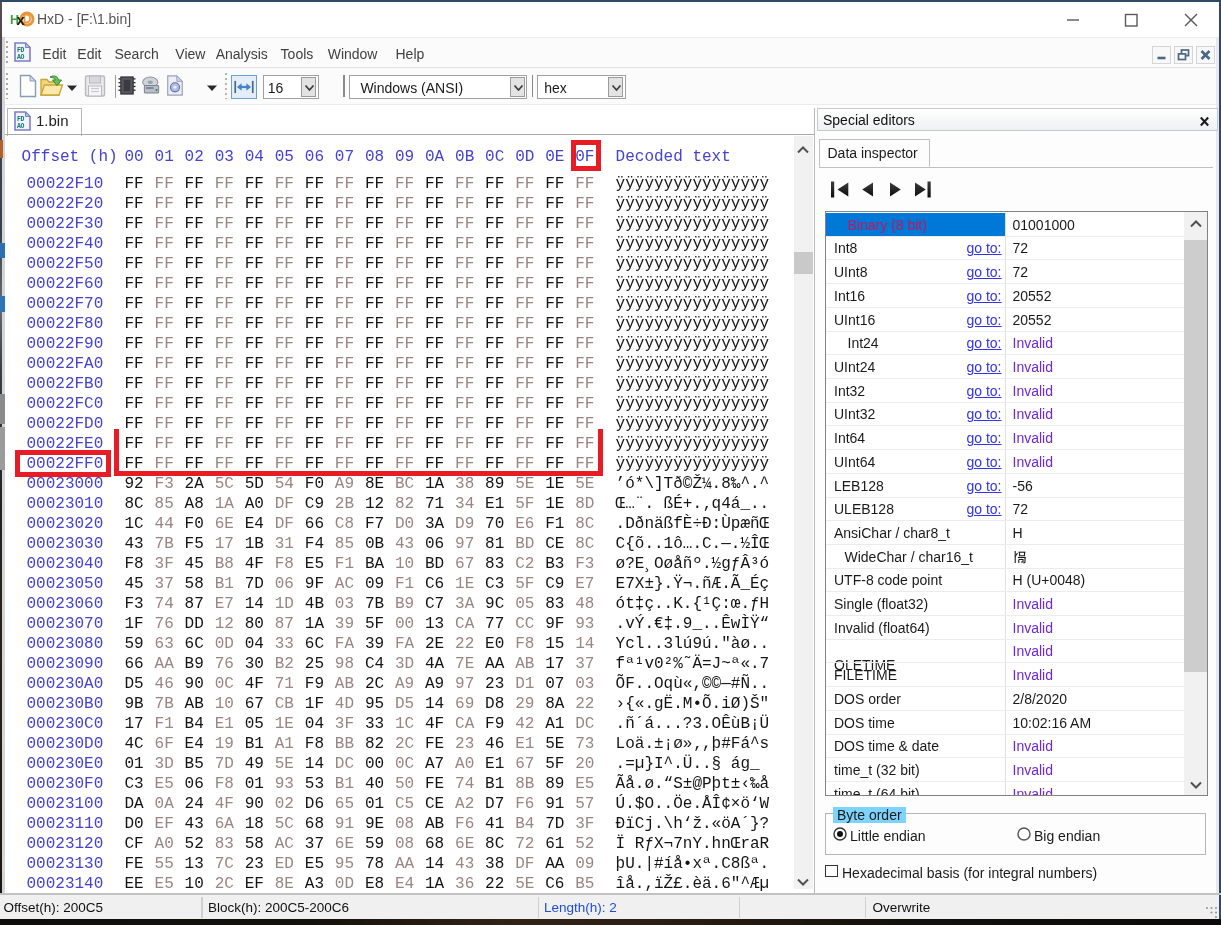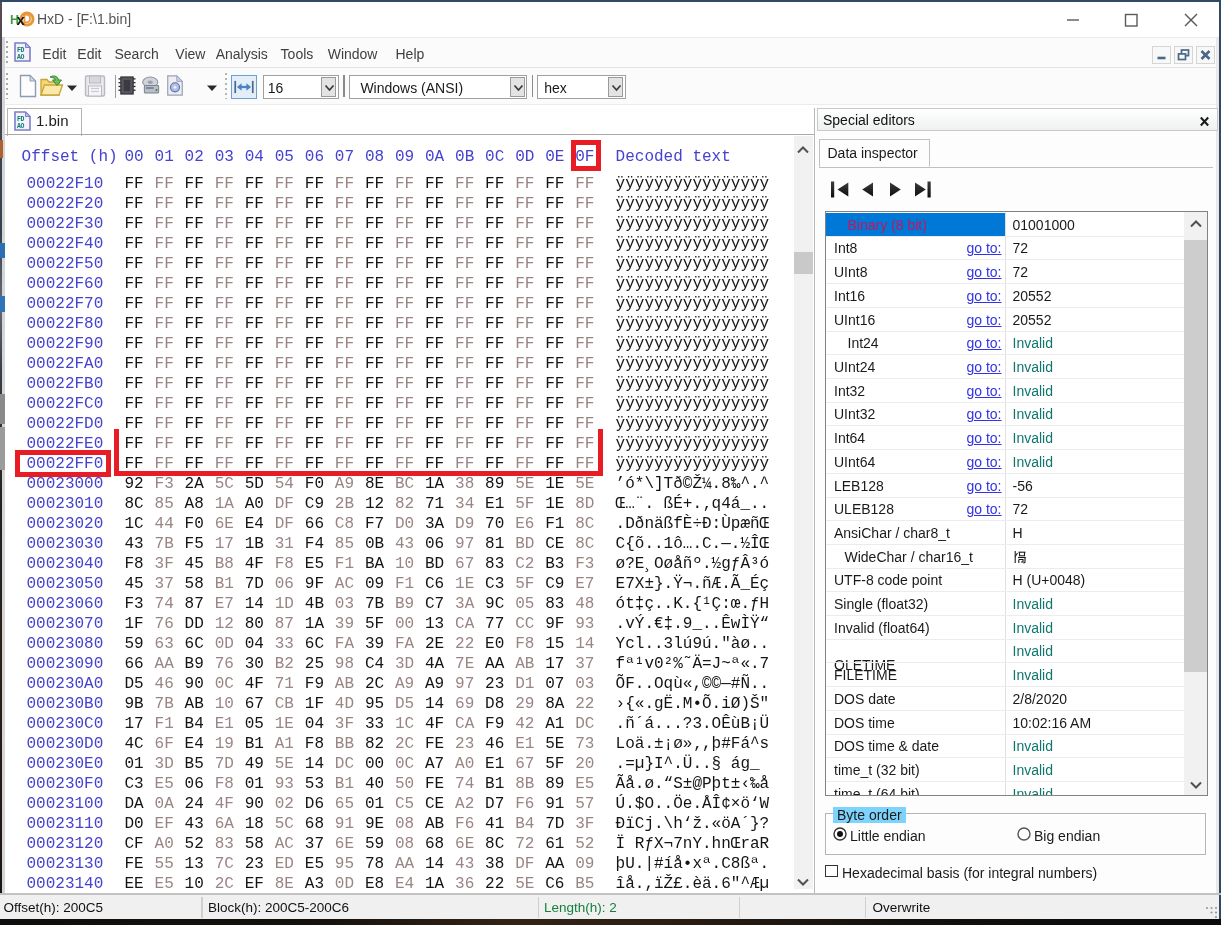--- a/index.html
+++ b/index.html
@@ -2,21 +2,21 @@
 <html><head><meta charset="utf-8"><style>
 *{margin:0;padding:0;box-sizing:border-box}
 html,body{font-family:"Liberation Sans",sans-serif;background:#fff}
 #app{position:relative;width:1221px;height:925px;overflow:hidden;background:#fff;font-family:"Liberation Sans",sans-serif}
 .abs{position:absolute}
 .mono{font-family:"Liberation Mono",monospace;font-size:16px;line-height:20px;white-space:pre;font-weight:400;-webkit-text-stroke:0}
 .hexcol{color:#141414}
 .hexcol.lt{color:#998584}
 .blue{color:#4542d0}
 .ui{font-size:14px;line-height:16px;color:#1a1a1a;white-space:nowrap}
-.gray{color:#0f766e}
+.gray{color:#6d28d9}
 .link{color:#3232e6;text-decoration:underline}
 </style></head><body>
 <div id="app">
 <div class="abs" style="left:0;top:0;width:1221px;height:2px;background:#2e4a66"></div>
 <div class="abs" style="left:0;top:2px;width:2px;height:916px;background:linear-gradient(#5a4b52 0%,#44434e 12%,#35414f 25%,#6a6a72 33%,#3a3f48 40%,#23211e 55%,#2a211a 70%,#1b1511 100%)"></div>
 <div class="abs" style="left:2px;top:37px;width:2.6px;height:857px;background:#d4d5d6"></div>
 <div class="abs" style="left:0;top:140px;width:3px;height:18px;background:#b0622e"></div>
 <div class="abs" style="left:0;top:243px;width:4.6px;height:15px;background:#2c6fb2"></div>
 <div class="abs" style="left:0;top:296px;width:4.6px;height:16px;background:#2f74b8"></div>
 <div class="abs" style="left:0;top:394px;width:4.6px;height:30px;background:#8a8a8a"></div>
@@ -118,21 +118,21 @@
     </svg>
 <div class="abs" style="left:225px;top:73px;width:2px;height:26px;background-image:repeating-linear-gradient(#b5b5b5 0 2px,transparent 2px 5px)"></div>
 <div class="abs" style="left:230.5px;top:74.5px;width:26px;height:24px;background:#e3eef9;border:1px solid #6d9fd0"></div>
 <svg class="abs" style="left:233.5px;top:78.5px" width="20" height="16" viewBox="0 0 21 17">
       <line x1="1.2" y1="2" x2="1.2" y2="15" stroke="#4a6888" stroke-width="1.8"></line>
       <line x1="19.8" y1="2" x2="19.8" y2="15" stroke="#4a6888" stroke-width="1.8"></line>
       <path d="M3 8.5 L8 4.5 L8 12.5 Z" fill="#4584c8"></path>
       <path d="M18 8.5 L13 4.5 L13 12.5 Z" fill="#4584c8"></path>
       <line x1="7" y1="8.5" x2="14" y2="8.5" stroke="#4584c8" stroke-width="2.4"></line>
     </svg>
-<div class="abs" style="left:262.7px;top:74.5px;width:76px;height:24.5px;background:#fff;border:1px solid #a0a0a0">
+<div class="abs" style="left:262.7px;top:74.5px;width:56px;height:24.5px;background:#fff;border:1px solid #a0a0a0">
       <div class="abs" style="right:1.5px;top:1.5px;width:15px;height:19.5px;background:#e3e3e4;border:1px solid #9a9a9a"><svg width="15" height="19" viewBox="0 0 15 19">
           <path d="M3.5 7.5 L7.5 12 L11.5 7.5" fill="none" stroke="#3a3a3a" stroke-width="1.7"></path>
         </svg></div>
       <div class="abs ui" style="left:4px;top:4.5px;font-size:14px">16</div>
     </div>
 <div class="abs" style="left:343.4px;top:75px;width:1.4px;height:22px;background:#8a8a8a"></div>
 <div class="abs" style="left:349.4px;top:74.5px;width:178px;height:24.5px;background:#fff;border:1px solid #a0a0a0">
       <div class="abs" style="right:1.5px;top:1.5px;width:15px;height:19.5px;background:#e3e3e4;border:1px solid #9a9a9a"><svg width="15" height="19" viewBox="0 0 15 19">
           <path d="M3.5 7.5 L7.5 12 L11.5 7.5" fill="none" stroke="#3a3a3a" stroke-width="1.7"></path>
         </svg></div>
@@ -307,21 +307,21 @@
 <div class="abs" style="left:0;top:403.07px;width:358px;height:1px;background:#ececec"></div>
 <div class="abs ui" style="left:8.5px;top:407.77px">Invalid (float64)</div>
 <div class="abs ui gray" style="left:187px;top:407.77px">Invalid</div>
 <div class="abs" style="left:0;top:426.78px;width:358px;height:1px;background:#ececec"></div>
 <div class="abs ui" style="left:8.5px;top:445px">OLETIME</div>
 <div class="abs ui gray" style="left:187px;top:431.48px">Invalid</div>
 <div class="abs" style="left:0;top:450.49px;width:358px;height:1px;background:#ececec"></div>
 <div class="abs ui" style="left:8.5px;top:455.19px">FILETIME</div>
 <div class="abs ui gray" style="left:187px;top:455.19px">Invalid</div>
 <div class="abs" style="left:0;top:474.2px;width:358px;height:1px;background:#ececec"></div>
-<div class="abs ui" style="left:8.5px;top:478.9px">DOS date</div>
+<div class="abs ui" style="left:8.5px;top:478.9px">DOS order</div>
 <div class="abs ui" style="left:187px;top:478.9px">2/8/2020</div>
 <div class="abs" style="left:0;top:497.91px;width:358px;height:1px;background:#ececec"></div>
 <div class="abs ui" style="left:8.5px;top:502.61px">DOS time</div>
 <div class="abs ui" style="left:187px;top:502.61px">10:02:16 AM</div>
 <div class="abs" style="left:0;top:521.62px;width:358px;height:1px;background:#ececec"></div>
 <div class="abs ui" style="left:8.5px;top:526.32px">DOS time &amp; date</div>
 <div class="abs ui gray" style="left:187px;top:526.32px">Invalid</div>
 <div class="abs" style="left:0;top:545.33px;width:358px;height:1px;background:#ececec"></div>
 <div class="abs ui" style="left:8.5px;top:550.03px">time_t (32 bit)</div>
 <div class="abs ui gray" style="left:187px;top:550.03px">Invalid</div>
@@ -352,21 +352,21 @@
 <div class="abs" style="left:825px;top:864.8px;width:12.5px;height:12.5px;background:#fff;border:1.5px solid #333"></div>
 <div class="abs ui" style="left:842px;top:864.5px">Hexadecimal basis (for integral numbers)</div>
 <div class="abs" style="left:0;top:893px;width:1221px;height:1.6px;background:#c2c2c2"></div>
 <div class="abs" style="left:0;top:894.6px;width:1219px;height:24px;background:#f0f0f0"></div>
 <div class="abs" style="left:201.4px;top:896.5px;width:1.2px;height:21px;background:#cfcfcf"></div>
 <div class="abs" style="left:538px;top:896.5px;width:1.2px;height:21px;background:#cfcfcf"></div>
 <div class="abs" style="left:739px;top:896.5px;width:1.2px;height:21px;background:#cfcfcf"></div>
 <div class="abs" style="left:865px;top:896.5px;width:1.2px;height:21px;background:#cfcfcf"></div>
 <div class="abs ui" style="left:3.5px;top:900px;font-size:13.5px;color:#111">Offset(h): 200C5</div>
 <div class="abs ui" style="left:208px;top:900px;font-size:13.5px;color:#111">Block(h): 200C5-200C6</div>
-<div class="abs ui" style="left:544px;top:900px;font-size:13.5px;color:#15803d">Length(h): 2</div>
+<div class="abs ui" style="left:544px;top:900px;font-size:13.5px;color:#1d4ed8">Length(h): 2</div>
 <div class="abs ui" style="left:872.5px;top:900px;font-size:13.5px;color:#111">Overwrite</div>
 <svg class="abs" style="left:1204px;top:905px" width="14" height="13" viewBox="0 0 14 13">
       <circle cx="3" cy="3" r="1.1" fill="#9a9a9a"></circle>
       <circle cx="7.5" cy="3" r="1.1" fill="#9a9a9a"></circle>
       <circle cx="12" cy="3" r="1.1" fill="#9a9a9a"></circle>
       <circle cx="7.5" cy="7.5" r="1.1" fill="#9a9a9a"></circle>
       <circle cx="12" cy="7.5" r="1.1" fill="#9a9a9a"></circle>
       <circle cx="12" cy="12" r="1.1" fill="#9a9a9a"></circle>
     </svg>
 </div>

